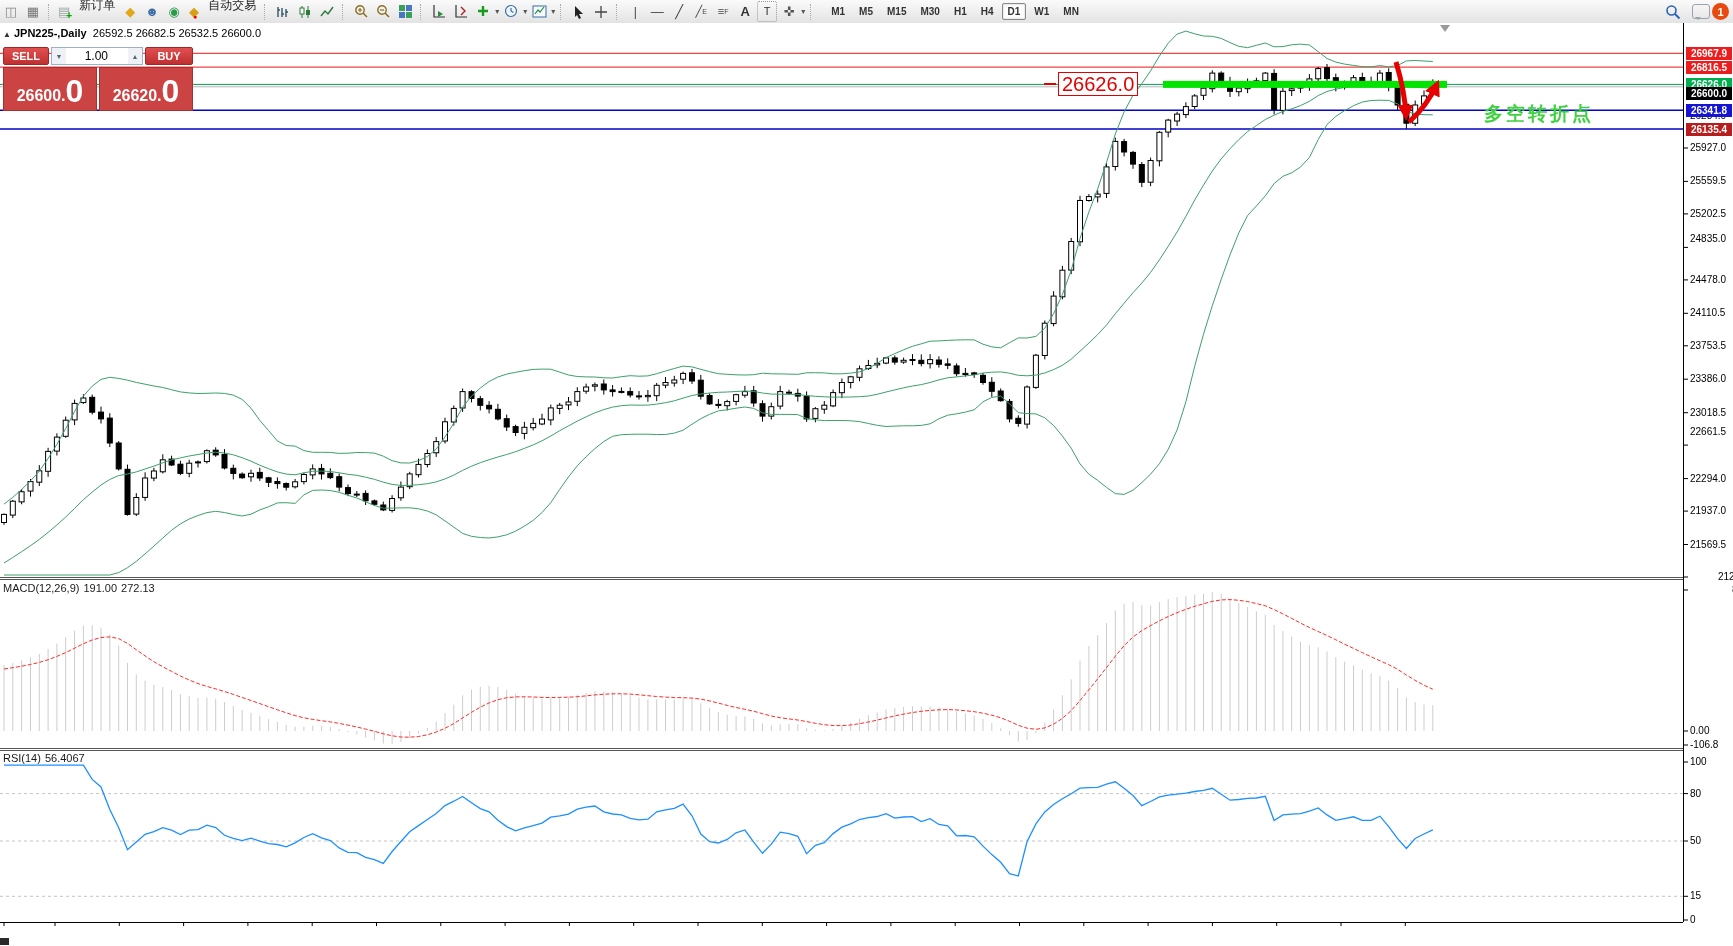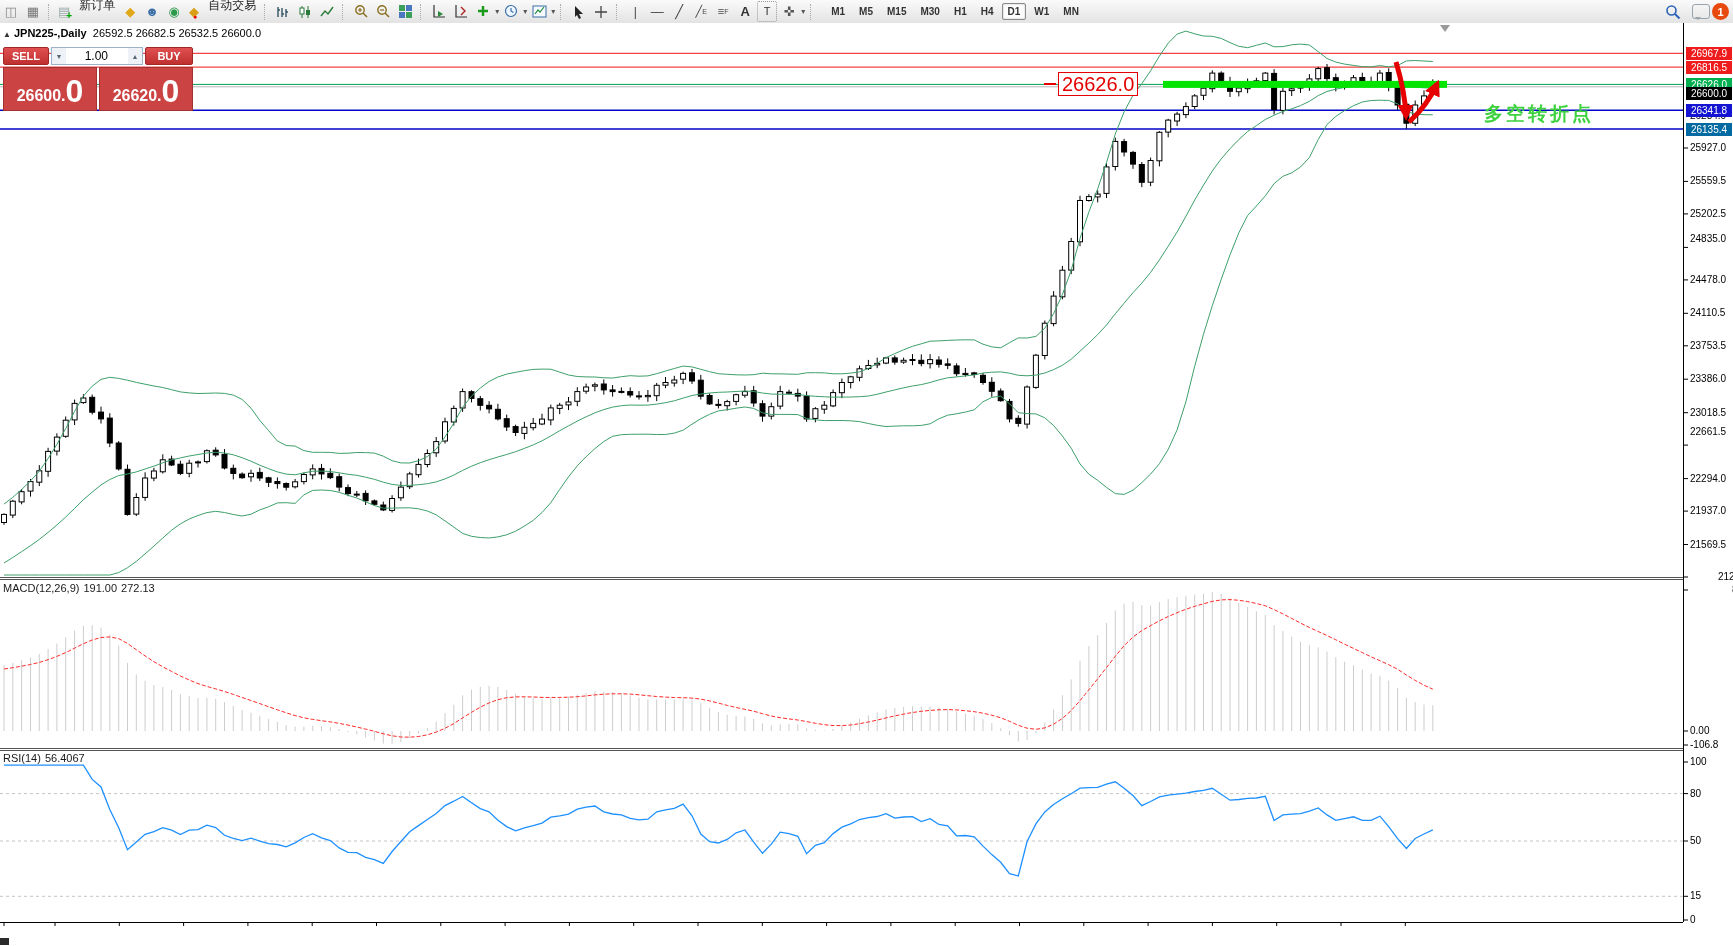--- a/index.html
+++ b/index.html
@@ -38,21 +38,21 @@
   .tp-big{font-size:32px;font-weight:bold;line-height:30px;}
   
   #pricetag{position:absolute;z-index:8;border:1px solid #e40000;color:#e40000;background:#fff;font-size:20px;line-height:22px;padding:0 3px;}
   #pricetag-dash{position:absolute;z-index:8;background:#e40000;width:12px;height:2px;}
   #cn-note{position:absolute;z-index:8;font-size:19px;font-weight:600;letter-spacing:3px;white-space:nowrap;}
   
   .indlabel{position:absolute;z-index:7;font-size:11px;color:#1a1a1a;}
   .indlabel span{margin-right:4px;}
   
   .tick{position:absolute;left:1690px;font-size:10px;color:#000;z-index:5;white-space:nowrap;}
-  .axbox{position:absolute;left:1686px;width:46px;font-size:10px;font-weight:normal;color:#fff;text-align:center;height:13px;line-height:13px;z-index:6;}
+  .axbox{position:absolute;left:1686px;width:46px;font-size:10px;font-weight:bold;color:#fff;text-align:center;height:13px;line-height:13px;z-index:6;}
   #corner-notch{position:absolute;left:0;top:938px;width:9px;height:7px;background:#2b2b2b;z-index:6;}
 </style>
 </head>
 <body>
 
 <div id="app">
 
   <div id="toolbar">
     <span class="tbi" style="color:#888;">◫</span>
     <span class="tbi" style="color:#777;">▦</span>
@@ -241,21 +241,21 @@
         <div class="tick" style="top: 449.588px;">22294.0</div>
         <div class="tick" style="top: 482.073px;">21937.0</div>
         <div class="tick" style="top: 515.514px;">21569.5</div>
         <div class="tick" style="top: 548px; margin-left: 28px;">21212.5</div>
         <div class="tick" style="top: 86.5145px;">26284.0</div>
         <div class="axbox" style="top: 23.7824px; background: rgb(238, 28, 28);">26967.9</div>
         <div class="axbox" style="top: 37.5592px; background: rgb(238, 28, 28);">26816.5</div>
         <div class="axbox" style="top: 54.8939px; background: rgb(0, 176, 80);">26626.0</div>
         <div class="axbox" style="top: 64.2598px; background: rgb(0, 0, 0);">26600.0</div>
         <div class="axbox" style="top: 80.7549px; background: rgb(20, 20, 210);">26341.8</div>
-        <div class="axbox" style="top: 99.5365px; background: #0369a1;">26135.4</div>
+        <div class="axbox" style="top: 99.5365px; background: #b91c1c;">26135.4</div>
         <div class="tick" style="top: 561px; margin-left: 42px;">857.58</div>
         <div class="tick" style="top: 702px;">0.00</div>
         <div class="tick" style="top: 716px;">-106.8</div>
         <div class="tick" style="top: 733px;">100</div>
         <div class="tick" style="top: 764.6px;">80</div>
         <div class="tick" style="top: 812px;">50</div>
         <div class="tick" style="top: 867.3px;">15</div>
         <div class="tick" style="top: 891px;">0</div>
       </div>
     <div id="datesrow"></div>

